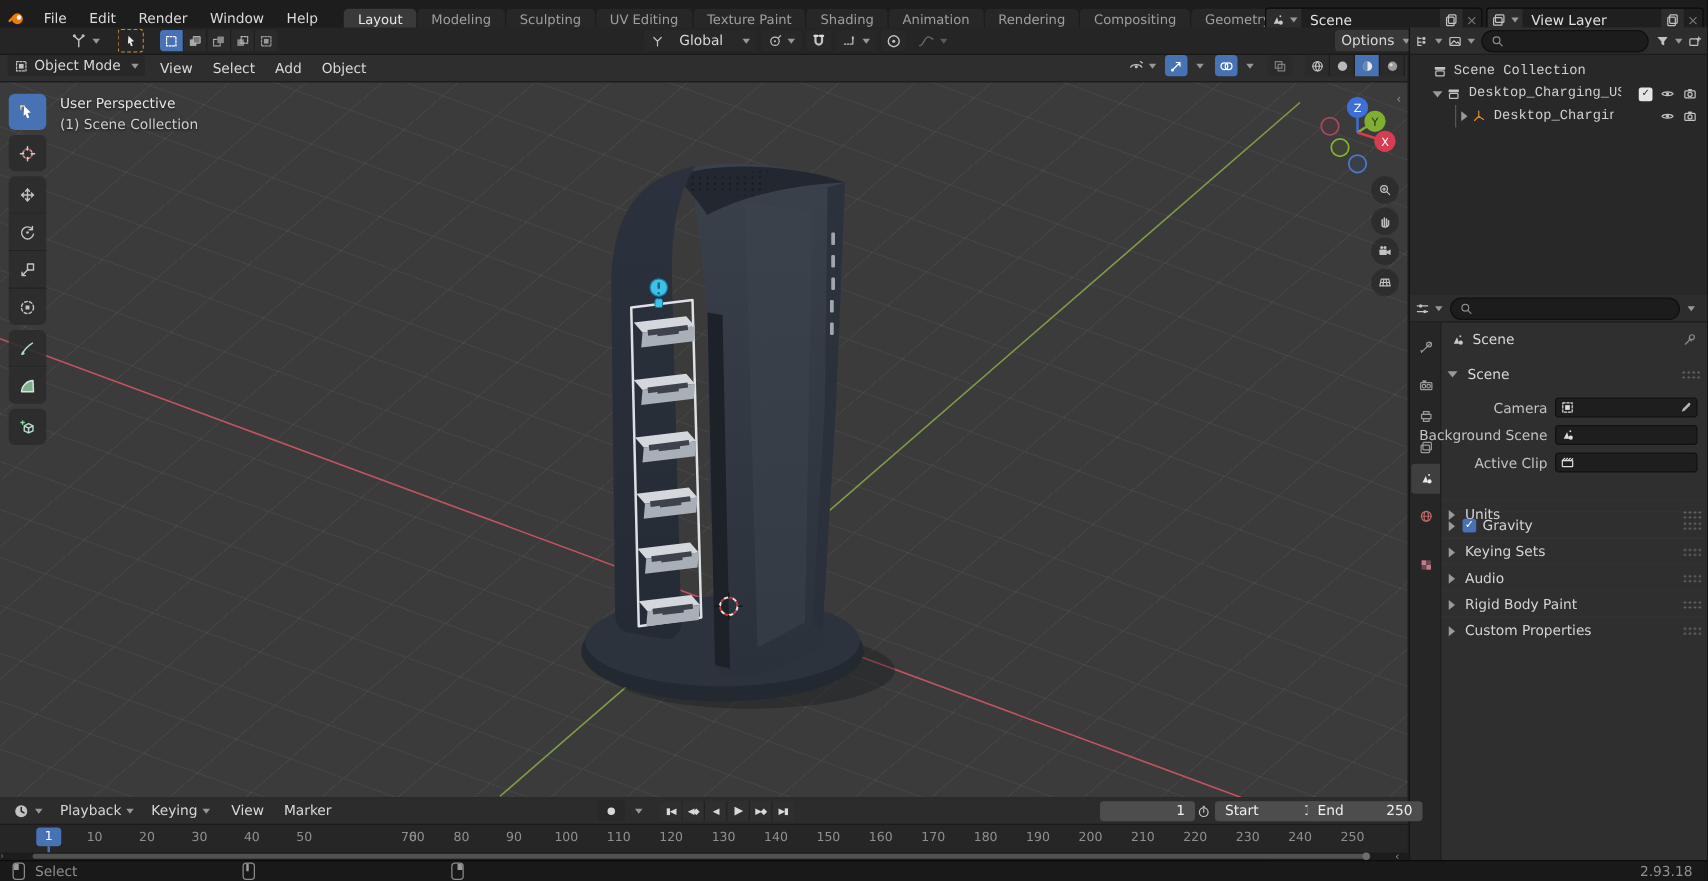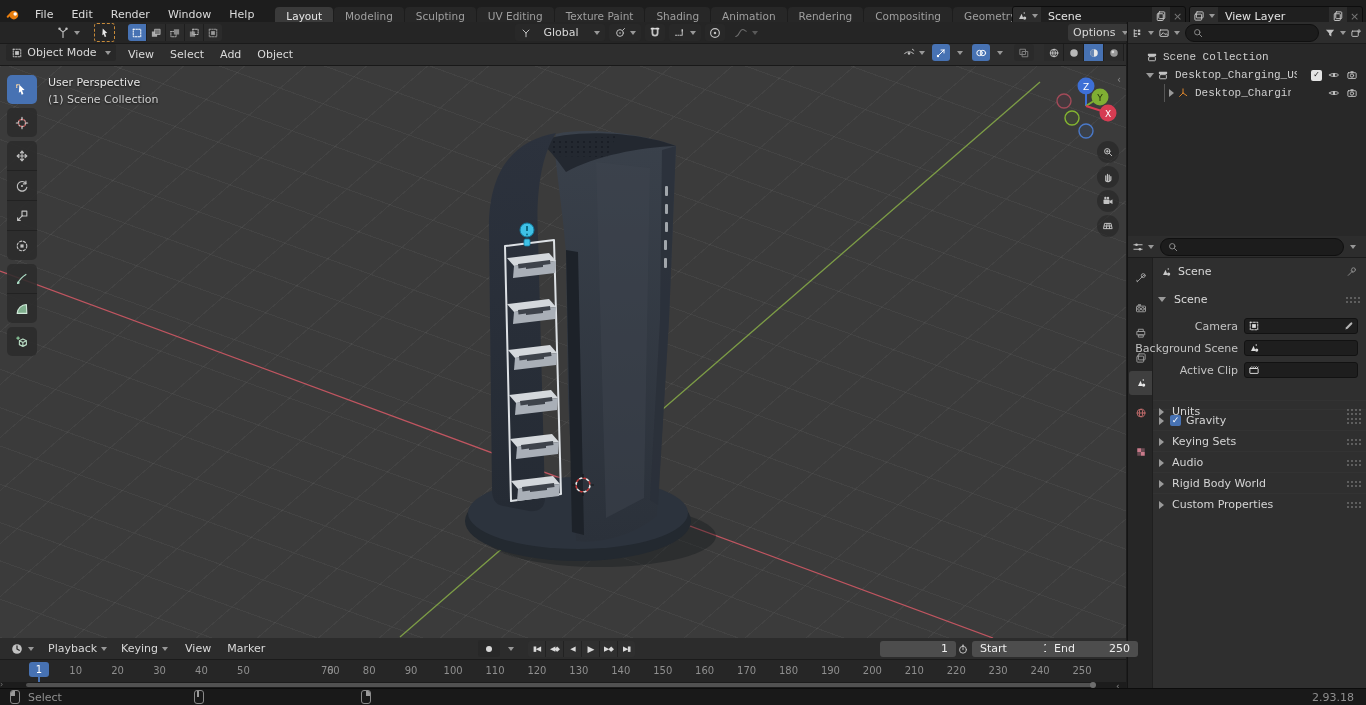--- a/index.html
+++ b/index.html
@@ -760,21 +760,21 @@
         <span>Keying Sets</span>
         <span class="drag-dots" style="top:7px;"></span>
     </div>
     <div class="cpanel" style="top:215px;">
       <span class="tri-r" style="margin:0 8px 0 6px;"></span>
         <span>Audio</span>
         <span class="drag-dots" style="top:7px;"></span>
     </div>
     <div class="cpanel" style="top:236px;">
       <span class="tri-r" style="margin:0 8px 0 6px;"></span>
-        <span>Rigid Body World</span>
+        <span>Rigid Body Paint</span>
         <span class="drag-dots" style="top:7px;"></span>
     </div>
     <div class="cpanel" style="top:257px;">
       <span class="tri-r" style="margin:0 8px 0 6px;"></span>
         <span>Custom Properties</span>
         <span class="drag-dots" style="top:7px;"></span>
     </div>
   </div>
 
   <div id="timeline" class="abs">

